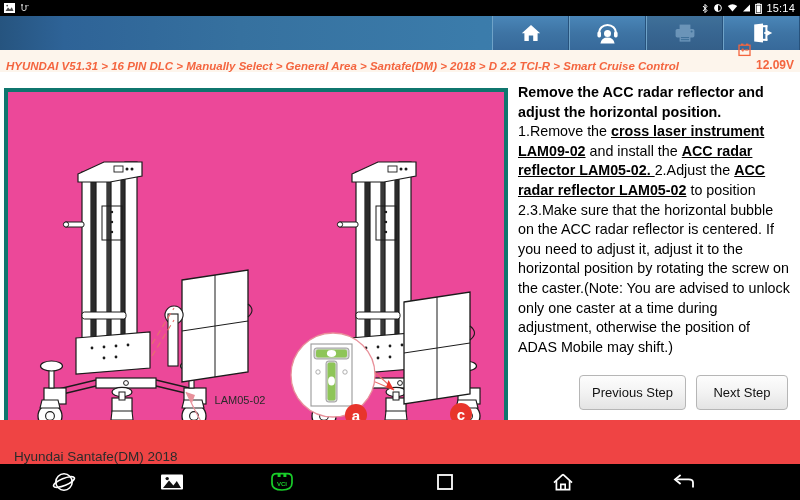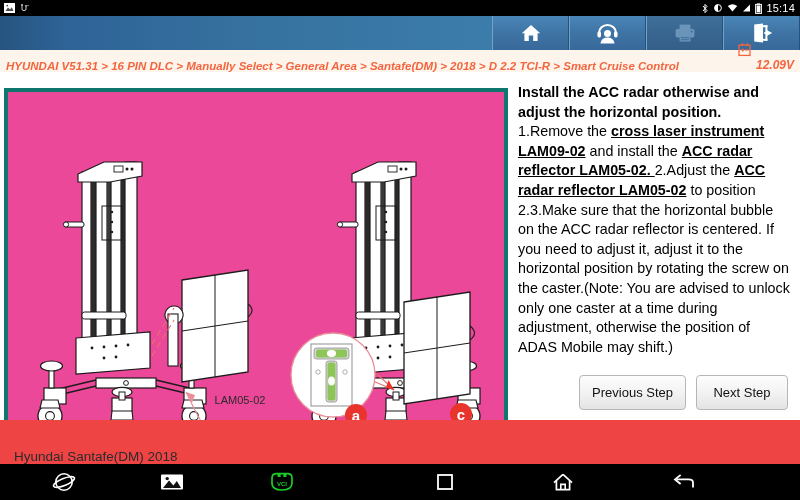--- a/index.html
+++ b/index.html
@@ -26,21 +26,21 @@
           border-left:1px solid #6fa3c8;border-right:1px solid #27527c;box-sizing:border-box;}
   .tb-btn.disabled{background:linear-gradient(to bottom,#3f7099 0%,#386691 50%,#345f89 100%);}
   .tb-btn svg{display:block;}
 
   
   .breadcrumb{position:absolute;left:0;top:50px;width:800px;height:22px;background:#fdf5ec;
               display:flex;align-items:flex-end;box-sizing:border-box;padding:0 6px;}
   .bc-text{color:#f4653f;font-size:11.5px;font-style:italic;font-weight:bold;white-space:nowrap;
            font-family:"Liberation Sans",sans-serif;}
   .bc-right{margin-left:auto;display:flex;align-items:center;gap:5px;}
-  .bc-volt{color:#f4653f;font-size:12px;font-style:italic;font-weight:bold;margin-top:28px;}
+  .bc-volt{color:#f4653f;font-size:12px;font-weight:bold;margin-top:28px;}
 
   
   .content{position:absolute;left:0;top:72px;width:800px;height:348px;background:#fff;box-sizing:border-box;}
   .panel-img{position:absolute;left:4px;top:16px;width:504px;height:344px;
              border:4px solid #0f766e;box-sizing:border-box;background:#ec4899;overflow:hidden;}
   .panel-txt{position:absolute;left:512px;top:2px;width:284px;height:344px;background:#fff;box-sizing:border-box;}
   .instr{padding:9px 6px 0 6px;font-size:14.3px;line-height:19.6px;color:#000;}
   .instr b{font-weight:bold;}
   .instr u{text-decoration:underline;font-weight:bold;}
   .btnrow{position:absolute;left:0;bottom:8px;width:284px;display:flex;justify-content:flex-end;gap:10px;padding-right:8px;box-sizing:border-box;}
@@ -335,21 +335,21 @@
           <g>
             <circle cx="453" cy="322" r="11" fill="#e8342c"></circle>
             <text x="453" y="327.5" font-family="Liberation Sans, sans-serif" font-size="15" font-weight="bold" fill="#fff" text-anchor="middle">c</text>
           </g>
         </g>
       </svg>
     </div>
 
     <div class="panel-txt">
       <div class="instr">
-        <b>Install the ACC radar otherwise and adjust the horizontal position.</b>
+        <b>Remove the ACC radar reflector and adjust the horizontal position.</b>
         <span><span>1.</span><span>Remove the </span><u>cross laser instrument LAM09-02</u><span> and install the </span><u>ACC radar reflector LAM05-02. </u><span>2.</span><span>Adjust the </span><u>ACC radar reflector LAM05-02</u><span> to position 2.</span><span>3.</span><span>Make sure that the horizontal bubble on the ACC radar reflector is centered. If you need to adjust it, adjust it to the horizontal position by rotating the screw on the caster.(Note: You are advised to unlock only one caster at a time during adjustment, otherwise the position of ADAS Mobile may shift.)</span></span>
       </div>
       <div class="btnrow">
         <button class="stepbtn">Previous Step</button>
         <button class="stepbtn">Next Step</button>
       </div>
     </div>
   </div>
 
   <div class="footer">

